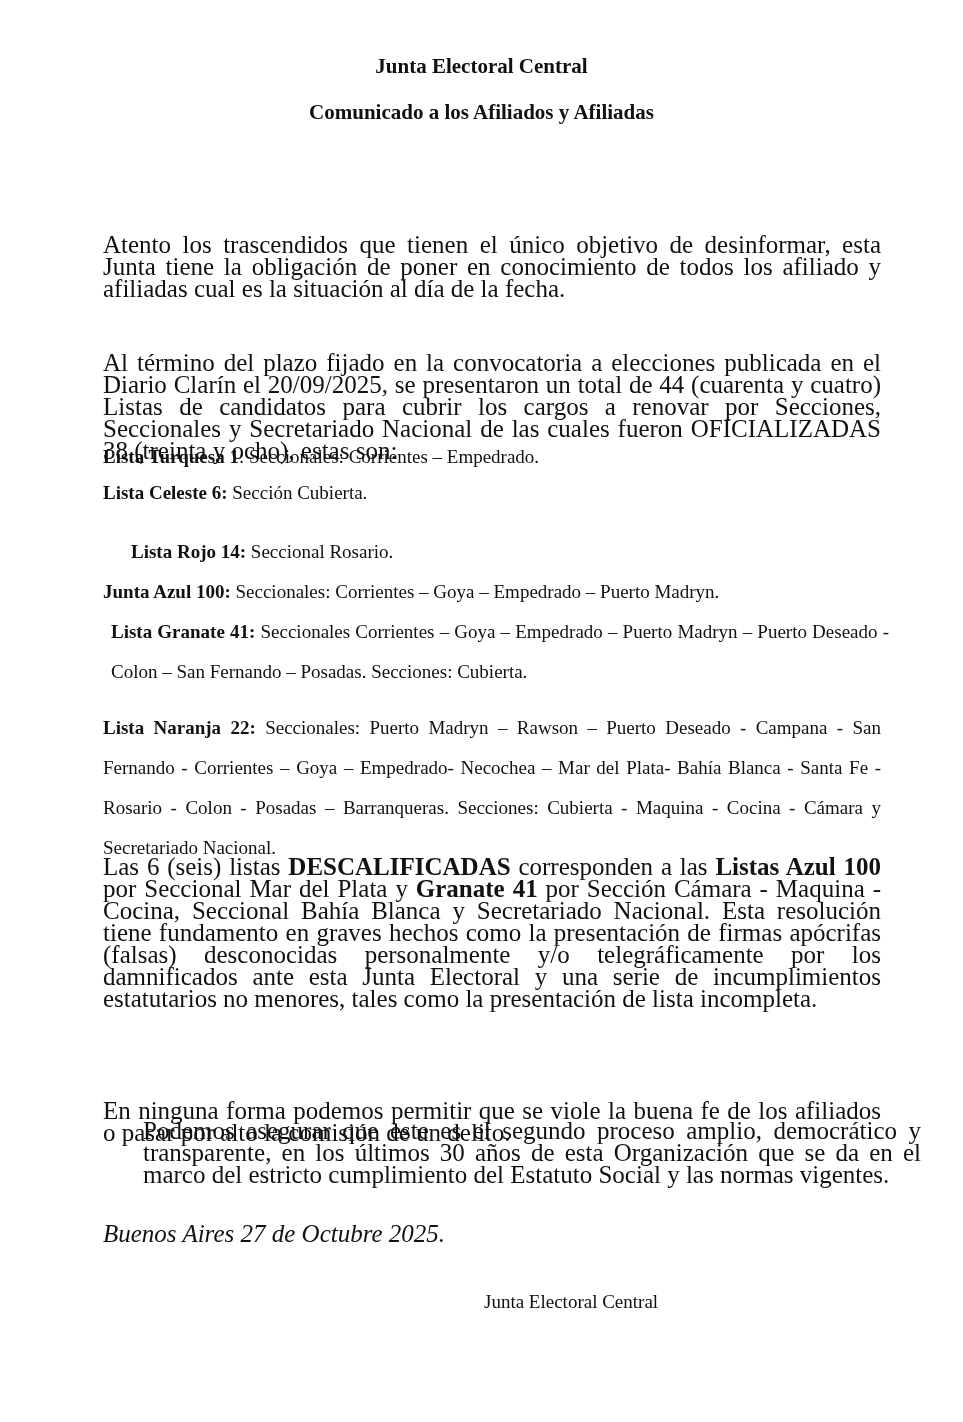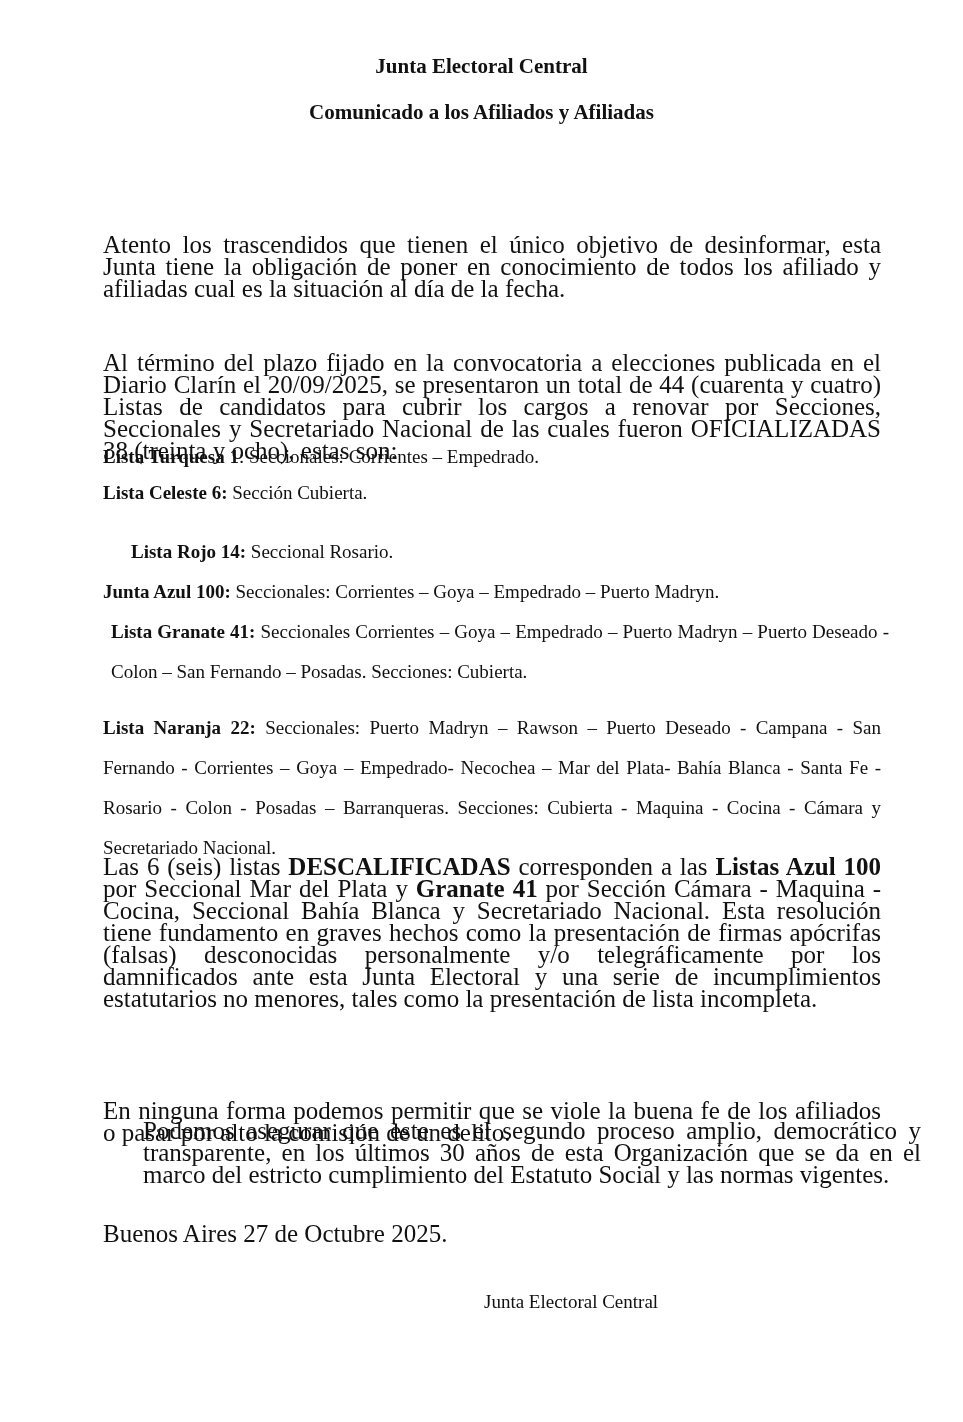--- a/index.html
+++ b/index.html
@@ -26,21 +26,21 @@
   .lista.multi.lastline-left { text-align-last: left; }
   .l-turq { top: 444px; }
   .l-cel { top: 480px; }
   .l-rojo { top: 539px; margin-left: 28px; }
   .l-azul { top: 579px; }
   .l-gran { top: 612px; margin-left: 8px; }
   .l-nar { top: 708px; }
   .p-desc { top: 856px; }
   .p-ning { top: 1100px; }
   .p-pod { top: 1120px; margin-left: 40px; }
-  .p-fecha { top: 1223px; }
+  .p-fecha { top: 1223px; font-style: italic; }
   .firma { position: absolute; left: 484px; top: 1289px; font-size: 19px; line-height: 26px; }
 </style>
 </head>
 <body>
 
 <div class="header">
   <div class="h-line">Junta Electoral Central</div>
   <div class="h-line">Comunicado a los Afiliados y Afiliadas</div>
 </div>
 

